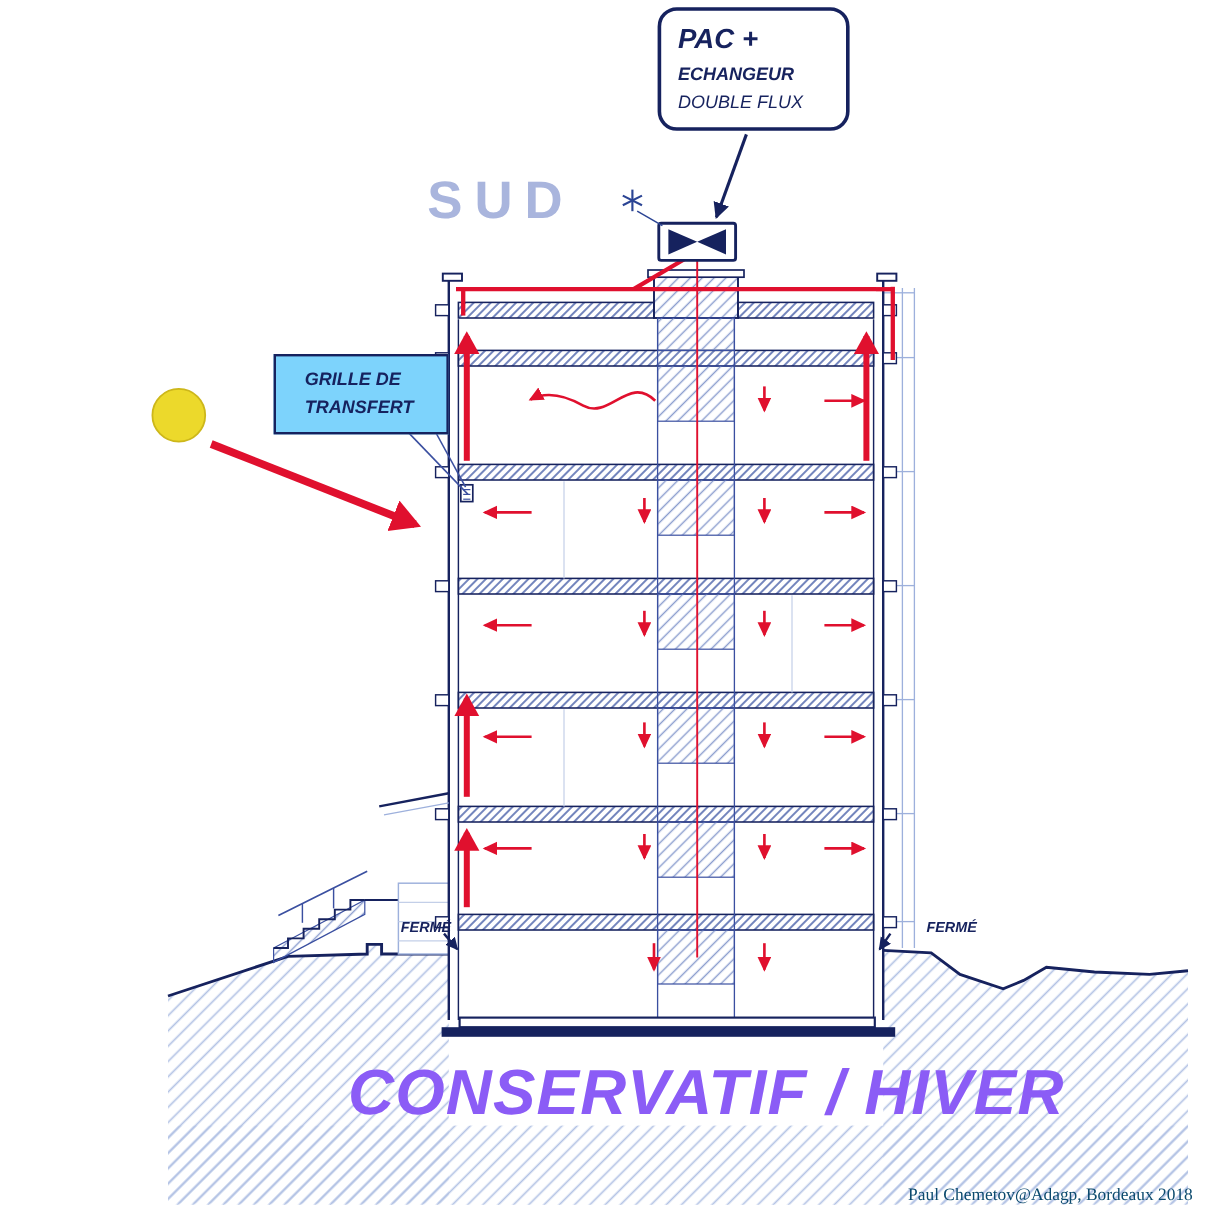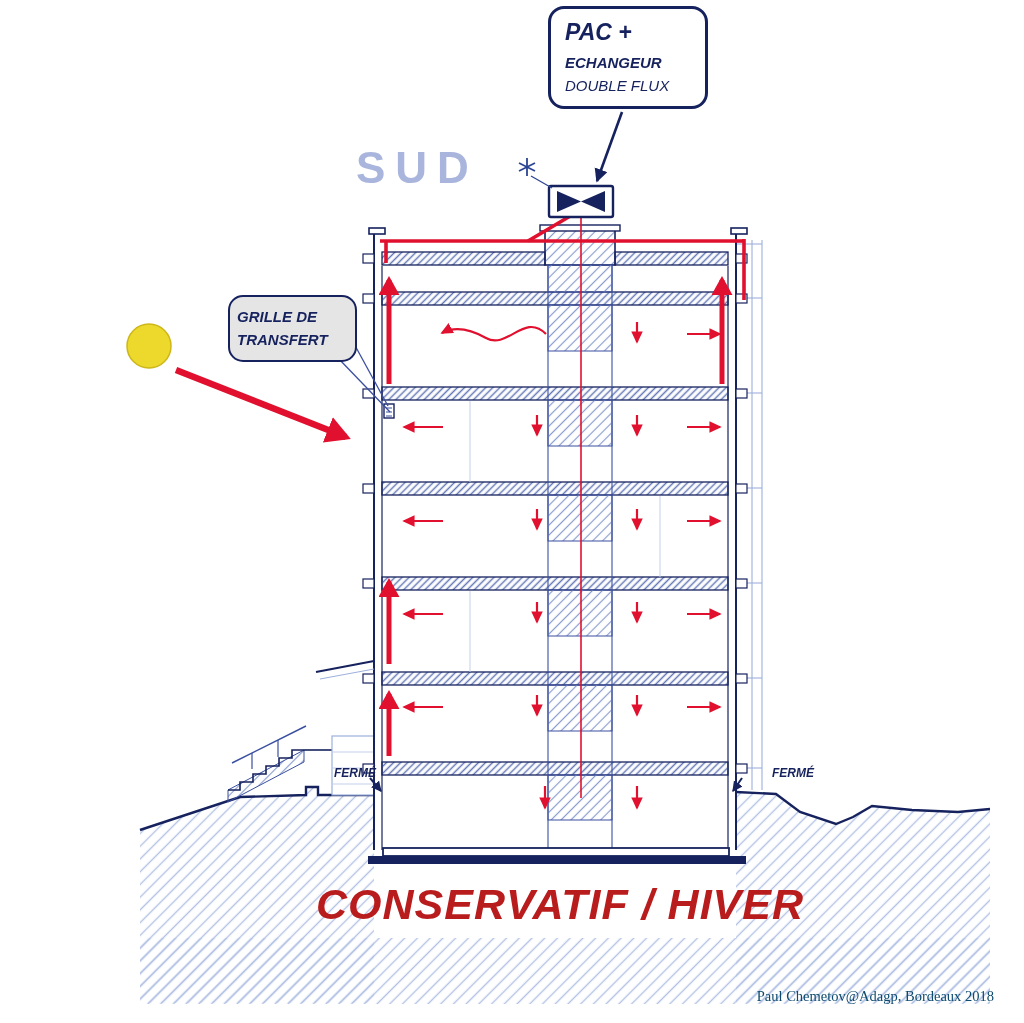--- a/index.html
+++ b/index.html
@@ -6,26 +6,26 @@
   #stage{position:relative;width:1024px;height:1023px;background:#ffffff;overflow:hidden;
          font-family:"Liberation Sans",sans-serif;}
   #drawing{position:absolute;left:0;top:0;width:1024px;height:1023px;}
   .lbl{position:absolute;color:#16225e;font-family:"Liberation Sans",sans-serif;white-space:nowrap;}
   .orient{font-size:44px;font-weight:bold;color:#a9b5dd;letter-spacing:10px;text-align:center;}
   .bubble{position:absolute;left:512px;top:6px;width:132px;background:#fff;
           border:3px solid #16225e;border-radius:16px;padding:10px 8px 12px 14px;z-index:3;margin-left:36px;}
   .bubble .l1{font-size:23px;font-weight:bold;font-style:italic;color:#16225e;}
   .bubble .l2{font-size:15px;font-weight:bold;font-style:italic;color:#16225e;margin-top:8px;}
   .bubble .l3{font-size:15px;font-weight:normal;font-style:italic;color:#16225e;margin-top:6px;}
-  .grillebox{position:absolute;left:228px;top:295px;width:112px;background:#e5e5e5;
-          border:2.5px solid #16225e;border-radius:15px;padding:8px 6px 8px 7px;z-index:3;}
+  .grillebox{position:absolute;left:228px;top:295px;width:112px;background:#7dd3fc;
+          border:2.5px solid #16225e;border-radius:0;padding:8px 6px 8px 24px;z-index:3;}
   .grillebox div{font-size:15px;font-weight:bold;font-style:italic;color:#16225e;line-height:1.55;}
   .ferme{font-size:12px;font-weight:bold;font-style:italic;color:#16225e;z-index:3;margin-left:28px;}
-  .title{left:290px;top:880px;width:540px;text-align:center;font-size:43px;font-weight:800;
-         font-style:italic;color:#b91c1c;letter-spacing:1px;z-index:3;}
+  .title{left:290px;top:880px;width:540px;font-size:53px;font-weight:800;
+         font-style:italic;color:#8b5cf6;letter-spacing:1px;z-index:3;}
   .credit{right:30px;top:988px;font-family:"Liberation Serif",serif;font-size:14.5px;
           color:#0c4a6e;z-index:3;}
 </style>
 </head>
 <body>
 
 <div id="stage">
 
 <svg id="drawing" viewBox="0 0 1024 1023">
   <defs>

